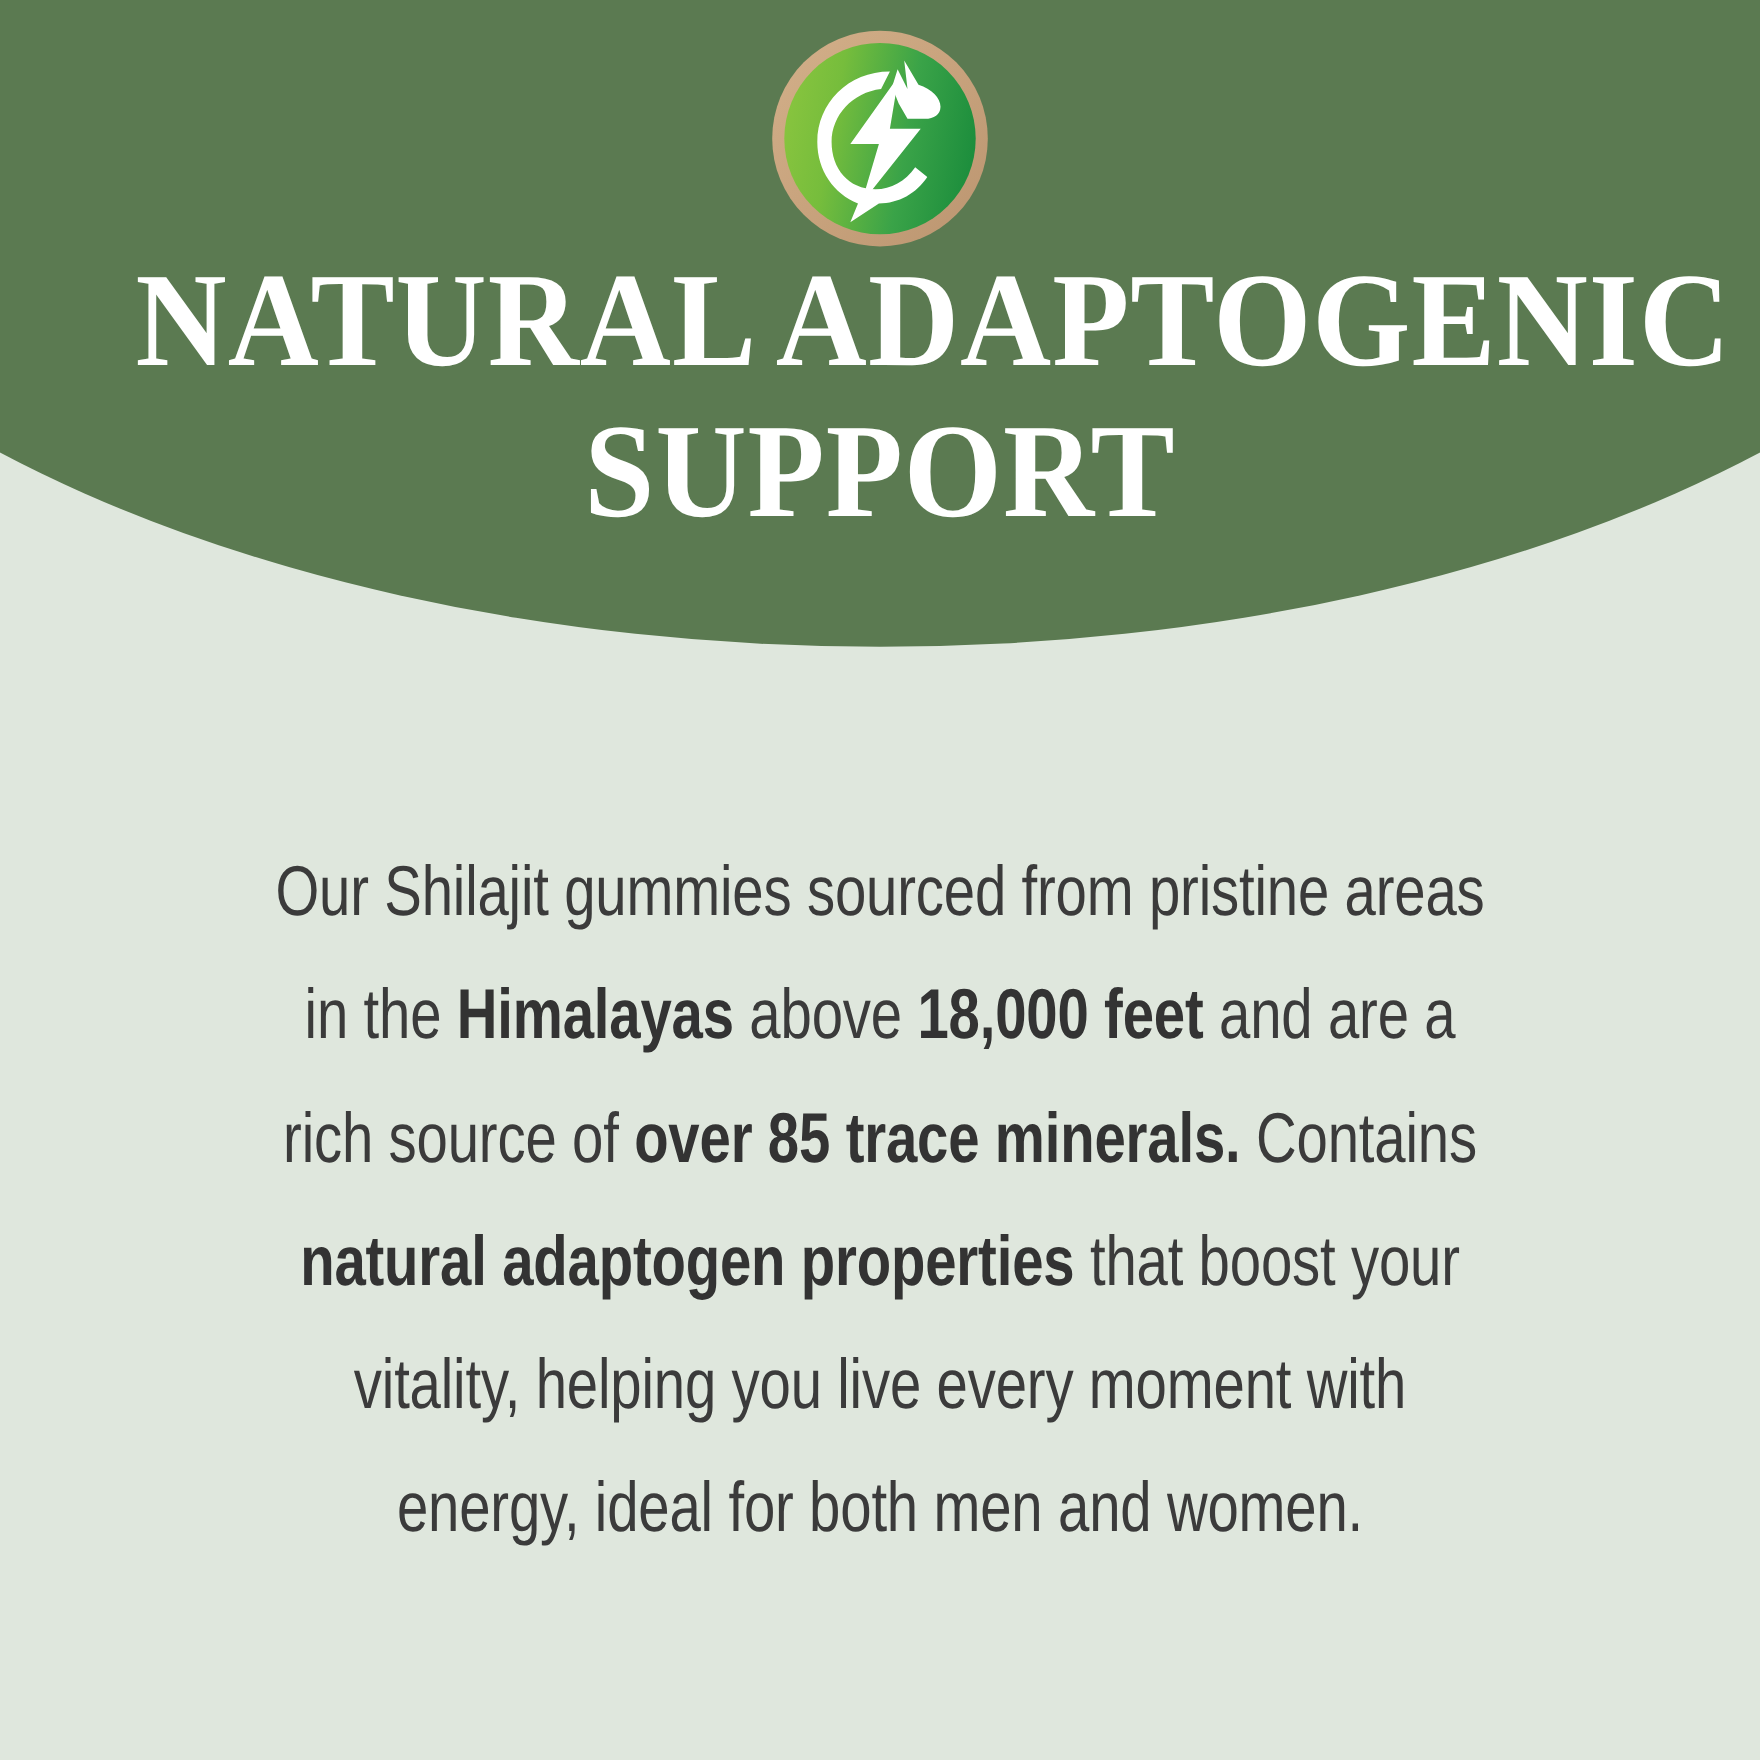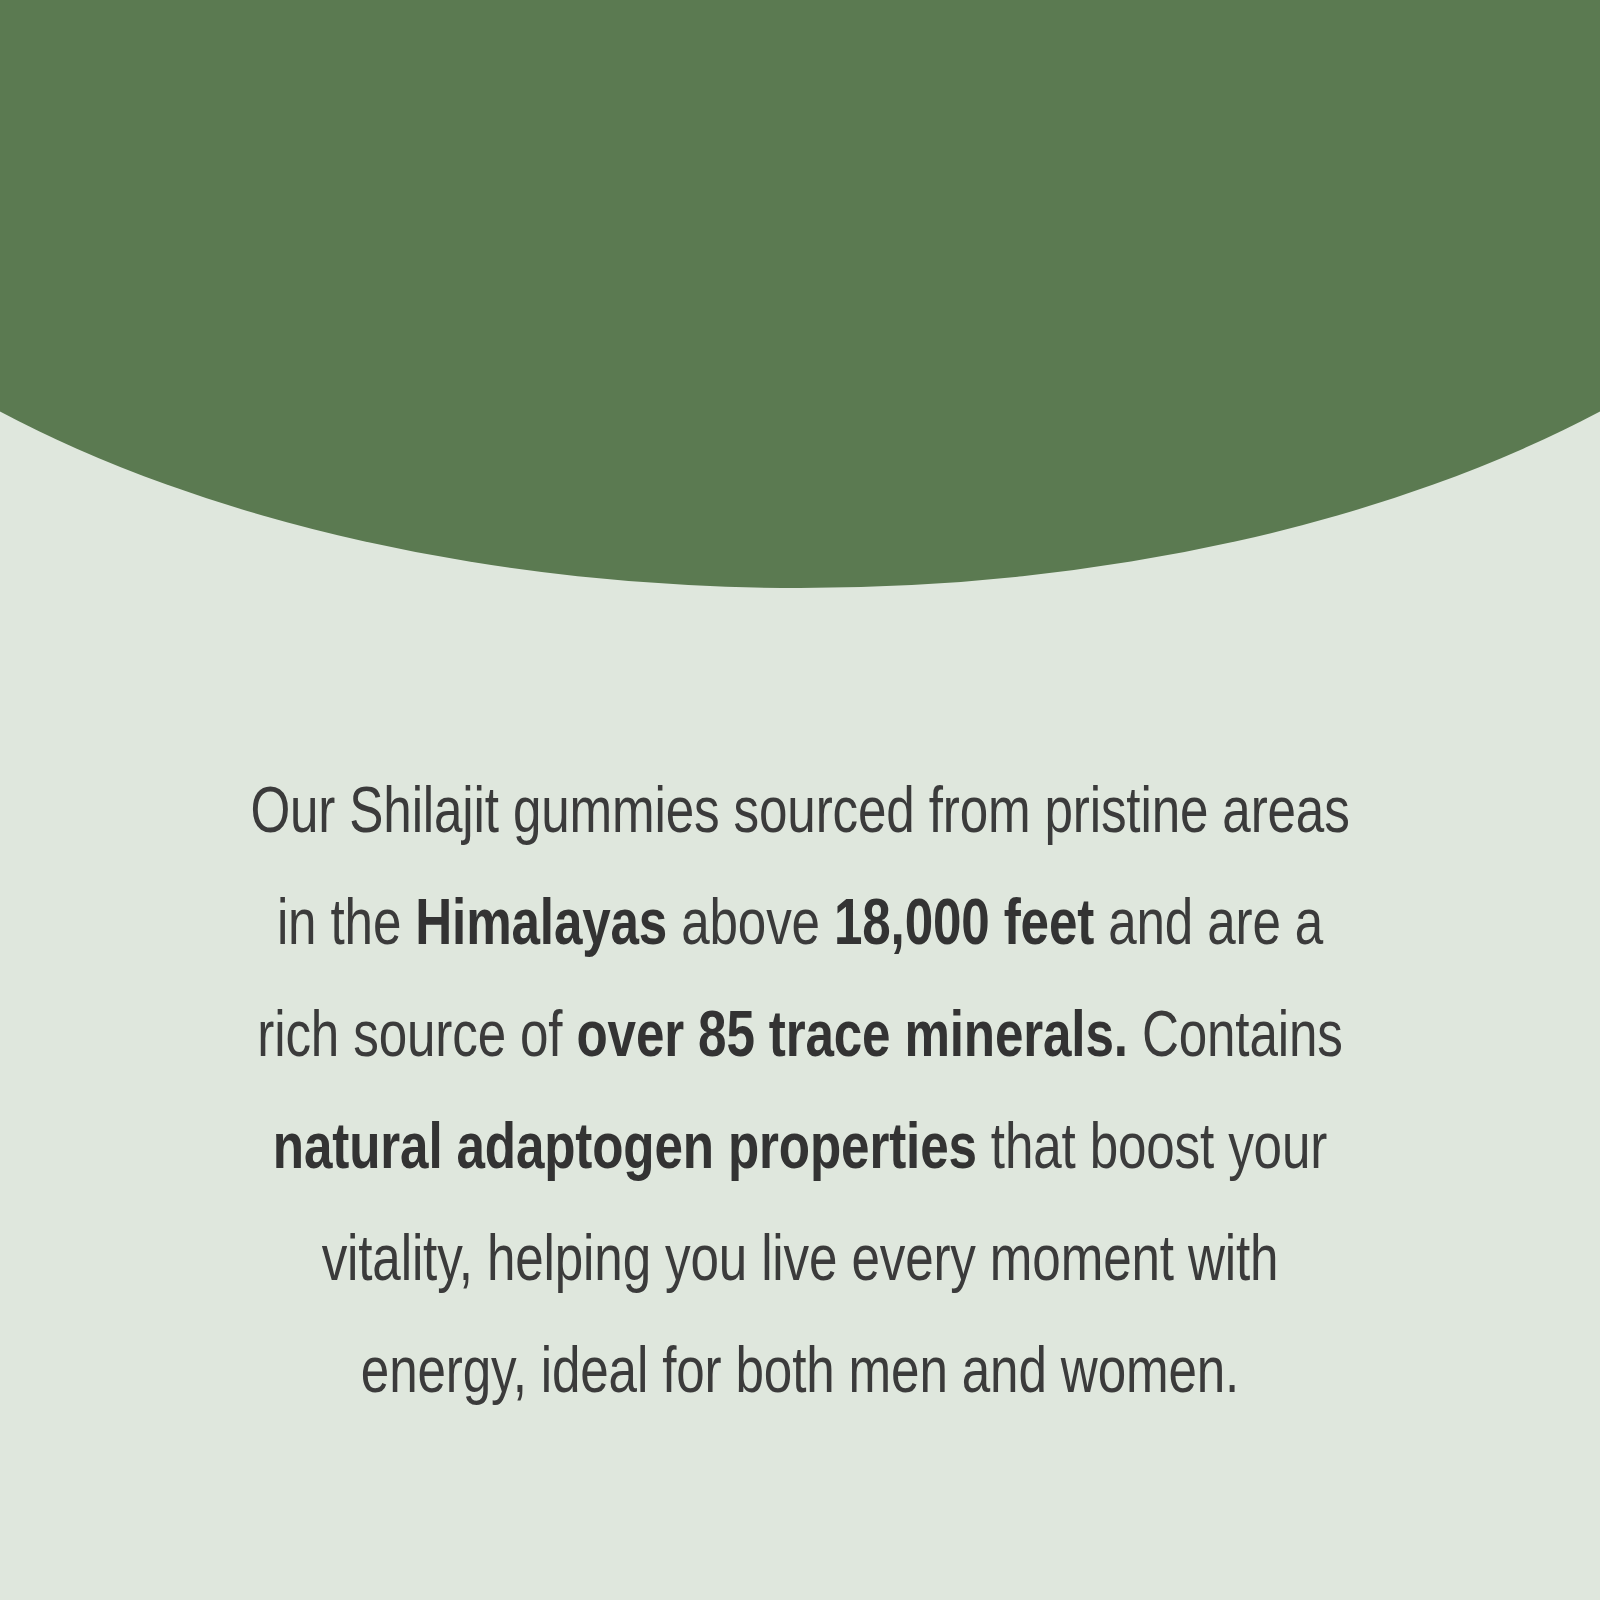--- a/index.html
+++ b/index.html
@@ -119,16 +119,66 @@
     color: #333333;
   }
 </style>
 </head>
 <body>
 
 <div class="poster">
 
   <div class="header-band"></div>
 
+  <div class="header-inner">
+
+    <div class="logo-wrap">
+      <div class="logo-ring"></div>
+      <div class="logo-disc">
+        <svg class="logo-mark" viewBox="0 0 174 174" xmlns="http://www.w3.org/2000/svg">
+
+          <path fill="#ffffff" d="
+            M96 26
+            C58 26 30 55 30 90
+            C30 116 45 137 67 146
+            L60 163
+            L86 146
+            C104 146 120 137 130 122
+            L119 113
+            C110 126 97 133 83 133
+            C58 133 43 114 43 90
+            C43 66 62 45 88 42
+            Z"></path>
+
+          <path fill="#ffffff" d="
+            M104 30
+            L60 92
+            L86 92
+            L70 146
+            L124 78
+            L96 78
+            Z"></path>
+
+          <path fill="#ffffff" d="
+            M103 24
+            L112 42
+            L109 16
+            L122 38
+            C134 42 142 50 142 58
+            C142 65 136 69 128 69
+            L112 69
+            L104 55
+            L98 40
+            Z"></path>
+        </svg>
+      </div>
+    </div>
+
+    <h1 class="headline">
+      <span class="hl-line l1">Natural Adaptogenic</span>
+      <span class="hl-line l2">Support</span>
+    </h1>
+
+  </div>
 
   <p class="body-copy"><span>Our Shilajit gummies sourced from pristine areas in the </span><b>Himalayas</b><span> above </span><b>18,000 feet</b><span> and are a rich source of </span><b>over 85 trace minerals.</b><span> Contains </span><b>natural adaptogen properties</b><span> that boost your vitality, helping you live every moment with energy, ideal for both men and women.</span></p>
 
 </div>
 
 </body></html>

